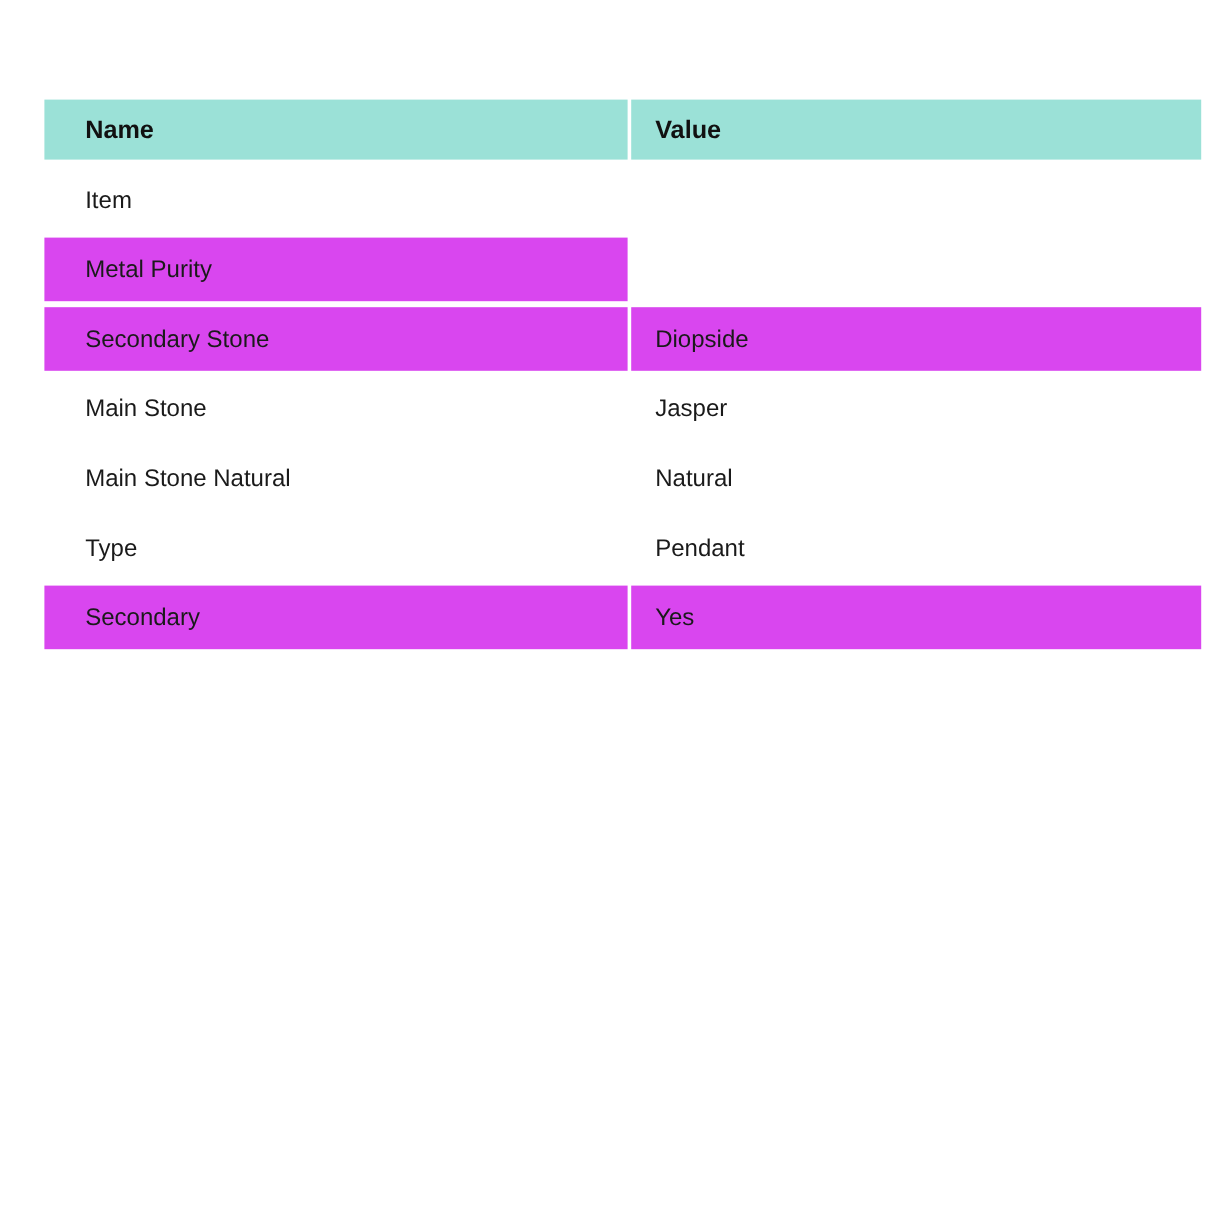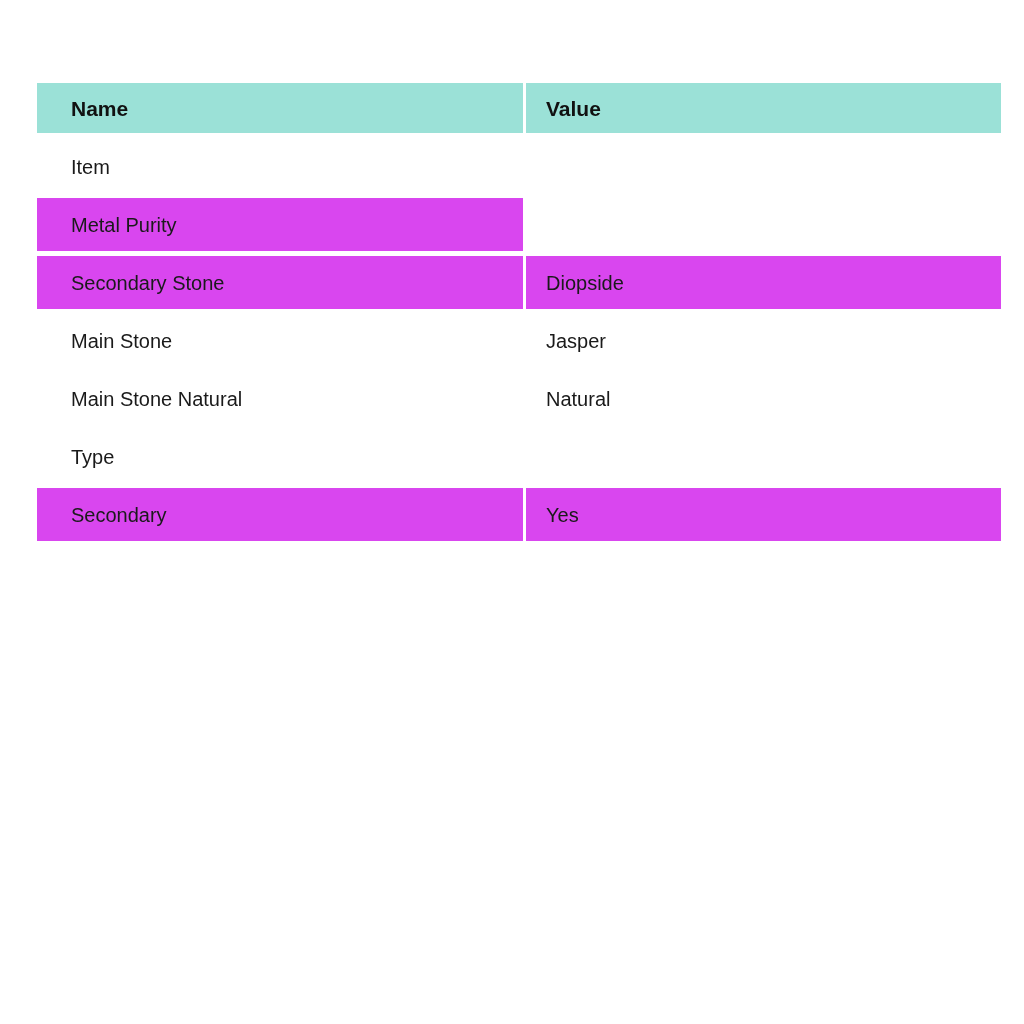--- a/index.html
+++ b/index.html
@@ -76,19 +76,20 @@
       <div class="tr data-row">
         <div class="cell name-col">Main Stone</div>
         <div class="cell value-col">Jasper</div>
       </div>
       <div class="tr data-row">
         <div class="cell name-col">Main Stone Natural</div>
         <div class="cell value-col">Natural</div>
       </div>
       <div class="tr data-row">
         <div class="cell name-col">Type</div>
+        <div class="cell value-col">Pendant</div>
       </div>
       <div class="tr data-row alt">
         <div class="cell name-col">Secondary</div>
         <div class="cell value-col">Yes</div>
       </div>
     </div>
 </div>
 
 </body></html>

